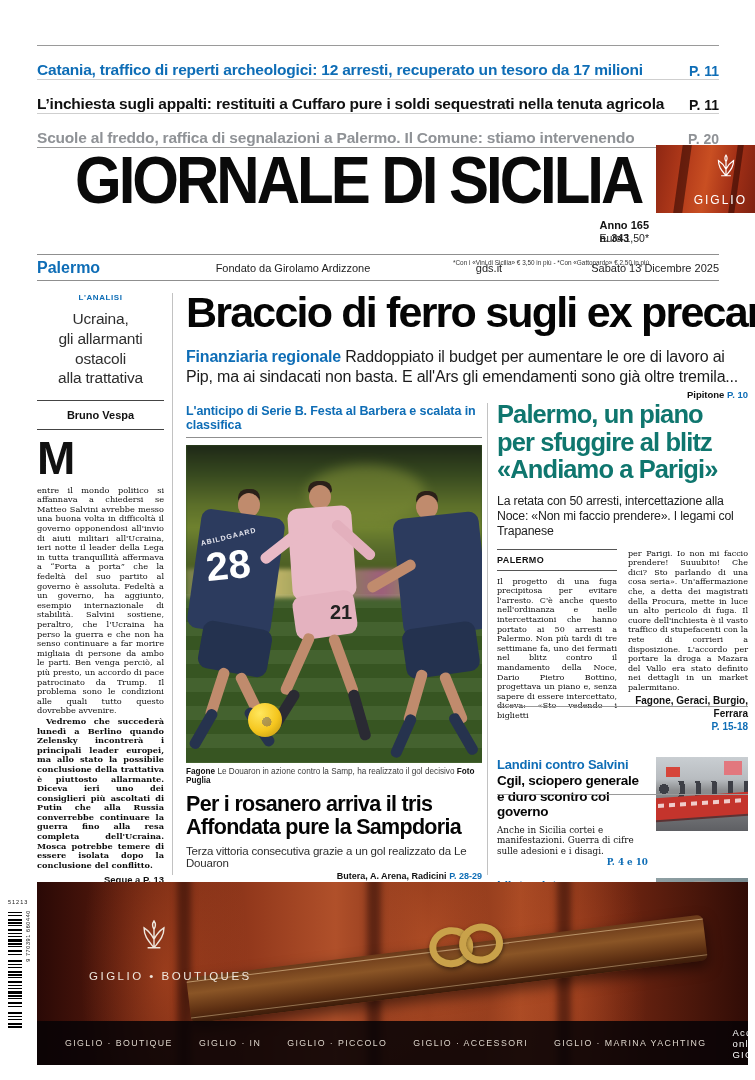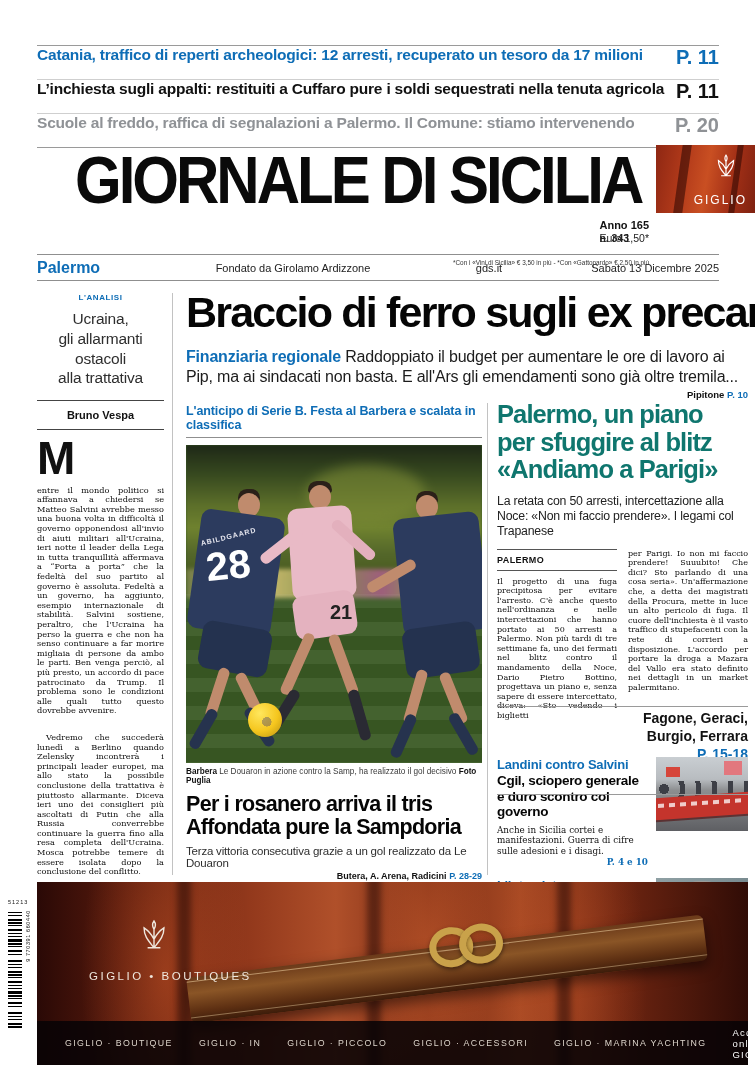--- a/index.html
+++ b/index.html
@@ -9,24 +9,24 @@
     background:#fff; overflow:hidden;
     font-family:"Liberation Sans", sans-serif; color:#111;
   }
   .serif { font-family:"DejaVu Serif", serif; }
   .c-blue { color:#0e6db6; }
   .c-gray { color:#8f9296; }
   .pre { white-space:pre-line; }
 
   
   .topstrip { position:absolute; left:37px; top:45px; width:682px; border-top:1px solid #9a9a9a; }
-  .strip-row { display:flex; justify-content:space-between; align-items:flex-start; height:34px; border-bottom:1px solid #cfcfcf; }
+  .strip-row { display:flex; justify-content:space-between; align-items:flex-end; height:34px; border-bottom:1px solid #cfcfcf; }
   .strip-row:last-child { border-bottom:1px solid #9a9a9a; }
   .strip-text { font-size:15.5px; font-weight:bold; letter-spacing:-0.2px; }
-  .strip-page { font-size:20px; font-weight:bold; }
+  .strip-page { font-size:14px; font-weight:bold; }
 
   
   .masthead { position:absolute; left:37px; top:147px; width:682px; height:112px;margin-left:38px; }
   .mast-title {
     font-size:60px; font-weight:800; letter-spacing:-3px; line-height:1;
     transform:scaleY(1.12); transform-origin:left top; color:#0a0a0a; white-space:nowrap;
   }
   .giglio-box {
     position:absolute; right:0; top:-2px; width:101px; height:68px; overflow:hidden;
     background:linear-gradient(100deg,#8e2713 0%, #b23a1a 28%, #c94f22 50%, #a53117 72%, #7c2010 100%);
@@ -52,21 +52,21 @@
   .dateline .date { font-size:11px; color:#222; flex:0 0 150px; text-align:right; }
 
   
   .analysis { position:absolute; left:37px; top:293px; width:127px; }
   .an-kicker { text-align:center; font-size:8px; font-weight:bold; letter-spacing:0.6px; }
   .an-title { text-align:center; font-size:15.5px; font-weight:400; color:#2e2e2e; line-height:1.28; margin-top:7px; letter-spacing:-0.2px; }
   .an-rule { border:none; border-top:1px solid #444; margin:12px 0 0; }
   .an-author { text-align:center; font-size:11px; font-weight:bold; margin:8px 0; }
   .an-drop { font-size:46px; font-weight:800; line-height:0.9; margin:8px 0 6px; letter-spacing:-1px; }
   .an-body { font-size:8.2px; line-height:1.17; text-align:justify; color:#0d0d0d; }
-  .an-body p + p { text-indent:9px; margin-top:17px; }
+  .an-body p + p { text-indent:9px; margin-top:1px;font-weight:bold; }
   .an-continue { text-align:right; font-size:9.5px; font-weight:bold; margin-top:4px; }
   .an-copy { text-align:right; font-size:5.3px; color:#444; margin-top:3px; letter-spacing:0.3px; }
 
   .vrule { position:absolute; width:1px; background:#c2c2c2; }
   .v1 { left:172px; top:293px; height:582px; }
   .v2 { left:487px; top:403px; height:472px; }
 
   
   .lead { position:absolute; left:186px; top:291px; width:562px; }
   .lead-headline { font-size:43px; font-weight:800; letter-spacing:-1.8px; line-height:1; color:#050505; white-space:nowrap; }
@@ -110,21 +110,21 @@
   .sp-byline { text-align:right; font-size:9px; margin-top:2px; }
 
   
   .blitz { position:absolute; left:497px; top:401px; width:251px; }
   .bl-headline { font-size:25.5px; font-weight:800; letter-spacing:-0.9px; line-height:1.08; color:#0f766e; }
   .bl-standfirst { font-size:12.3px; color:#222; line-height:1.25; margin-top:10px; letter-spacing:-0.2px; }
   .bl-cols { display:flex; gap:11px; margin-top:9px; }
   .bl-col { flex:1; }
   .bl-city { font-size:9px; font-weight:bold; letter-spacing:0.4px; border-top:1px solid #555; border-bottom:1px solid #555; padding:5px 0; margin-bottom:6px; }
   .bl-body { font-size:8px; line-height:1.2; text-align:justify; color:#0d0d0d; }
-  .bl-byline { text-align:right; font-size:14px; margin-top:16px; line-height:1.3; }
+  .bl-byline { text-align:right; font-size:10px; margin-top:1px; line-height:1.3; }
 
   .rc-rule { position:absolute; left:497px; width:251px; border:none; border-top:1px solid #9a9a9a; }
   .r1 { top:706px; } .r2 { top:794px; }
 
   .brief { position:absolute; left:497px; width:251px; display:flex; gap:8px;margin-top:43px; }
   .cgil { top:714px; } .interview { top:835px; }
   .brief .btxt { flex:1; min-width:0; }
   .b-kicker { font-size:13px; font-weight:bold; letter-spacing:-0.2px; }
   .b-headline { font-size:13.5px; font-weight:800; line-height:1.15; letter-spacing:-0.3px; color:#050505; margin-top:1px; }
   .b-body { font-size:8.8px; line-height:1.22; color:#111; margin-top:5px; }
@@ -309,21 +309,21 @@
         <div class="torso" style="left:18px;top:136px;width:74px;height:50px;background:#24324f;transform:rotate(-8deg);"></div>
         <div class="leg" style="left:24px;top:180px;height:56px;background:#c08b6d;transform:rotate(16deg);"></div>
         <div class="leg" style="left:62px;top:182px;height:54px;background:#c08b6d;transform:rotate(-22deg);"></div>
         <div class="leg" style="left:12px;top:224px;height:46px;background:#26334e;transform:rotate(24deg);"></div>
         <div class="leg" style="left:72px;top:222px;height:46px;background:#26334e;transform:rotate(-30deg);"></div>
       </div>
 
       <div class="ball"></div>
     </div>
     <div class="sp-caption">
-      <span class="cb">Barbera</span><span> Le Douaron in azione contro la Samp, ha realizzato il gol decisivo </span><span class="cb">Foto Puglia</span>
+      <span class="cb">Fagone</span><span> Le Douaron in azione contro la Samp, ha realizzato il gol decisivo </span><span class="cb">Foto Puglia</span>
     </div>
     <div class="sp-headline pre">Per i rosanero arriva il tris
 Affondata pure la Sampdoria</div>
     <div class="sp-standfirst">Terza vittoria consecutiva grazie a un gol realizzato da Le Douaron</div>
     <div class="sp-byline">
       <span class="bn">Butera, A. Arena, Radicini</span>
       <span class="bp c-blue">P. 28-29</span>
     </div>
   </section>
 

